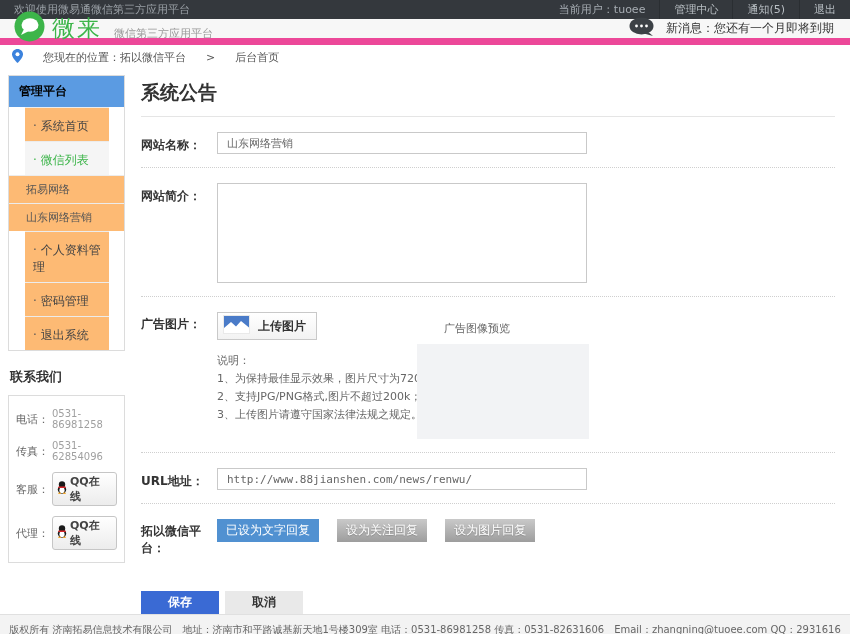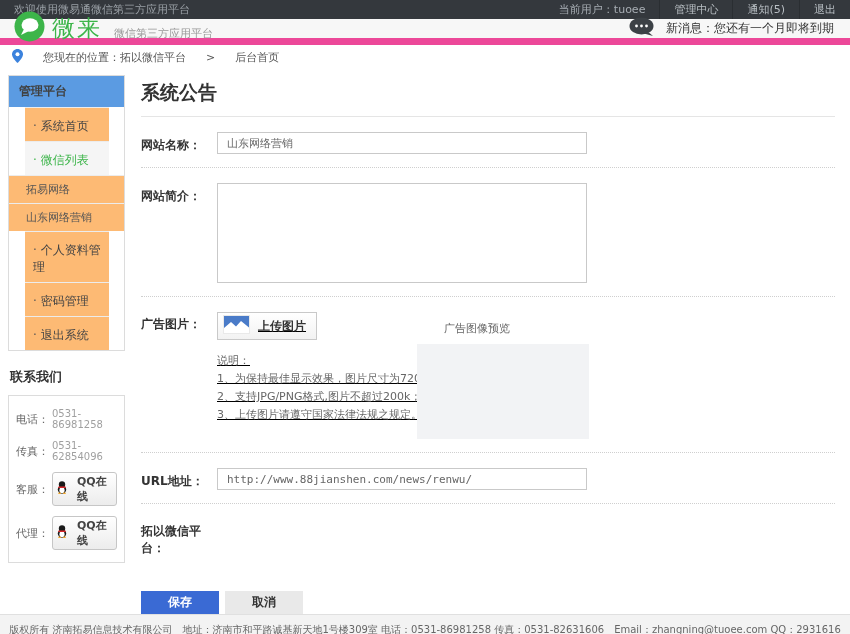--- a/index.html
+++ b/index.html
@@ -36,41 +36,41 @@
   .breadcrumb {
     height: 25px; display: flex; align-items: center; gap: 20px;
     padding: 0 12px; font-size: 11px; color: #555;
   }
   .breadcrumb .crumb-current { cursor: pointer; }
   
   .content { display: flex; min-height: 507px; align-items: flex-start; }
   .sidebar { width: 117px; margin-left: 8px; margin-top: 5px; flex-shrink: 0; }
   .menu { border: 1px solid #dcdcdc; background: #fff; }
   .menu-header {
-    background: #5b9be2; color: #404040; font-weight: bold;
+    background: #5b9be2; color: #000000; font-weight: bold;
     font-size: 12px; padding: 7px 10px;
   }
   .menu-item {
     padding: 6px 6px 6px 8px; font-size: 12px; color: #444;
     border-top: 1px solid #ececec; cursor: pointer; background: #fdba74;
   }
   .menu-item.main::before { content: "· "; color: #555; }
   .menu-item.active { color: #3db54a; background: #f5f5f5; }
   .menu-item.active::before { color: #3db54a; }
   .menu-item.sub { font-size: 11px; padding-left: 17px; color: #555; }
   .contact-title { font-size: 13px; font-weight: bold; color: #333; margin: 17px 0 9px 2px; }
   .contact-box {
     border: 1px solid #dcdcdc; padding: 12px 7px; background: #fff;
     display: flex; flex-direction: column; gap: 10px; font-size: 11px;
   }
   .contact-row { display: flex; align-items: center; gap: 3px; min-height: 16px; }
   .contact-label { color: #666; flex-shrink: 0; }
   .contact-value { color: #a0a0a0; font-size: 10px; }
   .qq-btn {
-    display: inline-flex; align-items: center; gap: 10px;
+    display: inline-flex; align-items: center; gap: 3px;
     border: 1px solid #c6c6c6; border-radius: 3px;
     background: linear-gradient(#ffffff, #ececec);
     padding: 1px 6px 1px 4px; font-size: 11px; font-weight: bold; color: #444; cursor: pointer;
   }
   
   .main { flex: 1; margin: 0 15px 0 16px; padding-top: 10px; }
   .page-title {
     font-size: 19px; font-weight: bold; color: #333;
     padding-bottom: 10px; border-bottom: 1px solid #e5e5e5; margin: 0;
   }
@@ -83,21 +83,21 @@
   .text-input {
     width: 370px; height: 22px; border: 1px solid #c9c9c9;
     font-size: 11px; color: #666; padding: 0 9px;
     font-family: "DejaVu Sans Mono", "DejaVu Sans", monospace; background: #fff; outline: none;
   }
   .textarea {
     width: 370px; height: 100px; border: 1px solid #c9c9c9;
     resize: none; background: #fff; outline: none;
   }
   .divider { border-top: 1px dotted #cfcfcf; margin-top: 13px; }
-  .ad-left { width: 200px; flex-shrink: 0; text-decoration: underline; }
+  .ad-left { width: 200px; flex-shrink: 0; }
   .upload-btn {
     width: 100px; height: 28px; border: 1px solid #c9c9c9;
     background: linear-gradient(#ffffff, #f2f2f2);
     display: flex; align-items: center; gap: 8px; padding: 0 5px;
     font-size: 12px; font-weight: bold; color: #333; cursor: pointer;
   }
   .notes { margin-top: 12px; font-size: 11px; color: #666; line-height: 17px; white-space: nowrap; }
   .notes div { margin-top: 1px; }
   .ad-right { margin-left: 0; }
   .preview-label { font-size: 11px; color: #666; margin-left: 27px; margin-top: 9px; }
@@ -275,20 +275,25 @@
     <div class="divider"></div>
 
     <div class="form-row">
       <span class="form-label">URL地址：</span>
       <input class="text-input" type="text" value="http://www.88jianshen.com/news/renwu/" style="">
     </div>
     <div class="divider"></div>
 
     <div class="form-row reply-row">
       <span class="form-label">拓以微信平台：</span>
+      <div>
+        <button class="reply-btn active">已设为文字回复</button>
+        <button class="reply-btn inactive">设为关注回复</button>
+        <button class="reply-btn inactive">设为图片回复</button>
+      </div>
     </div>
 
     <div class="actions">
       <button class="btn-save">保存</button>
       <button class="btn-cancel">取消</button>
     </div>
   </main>
 </div>
 
 <div class="footer">

